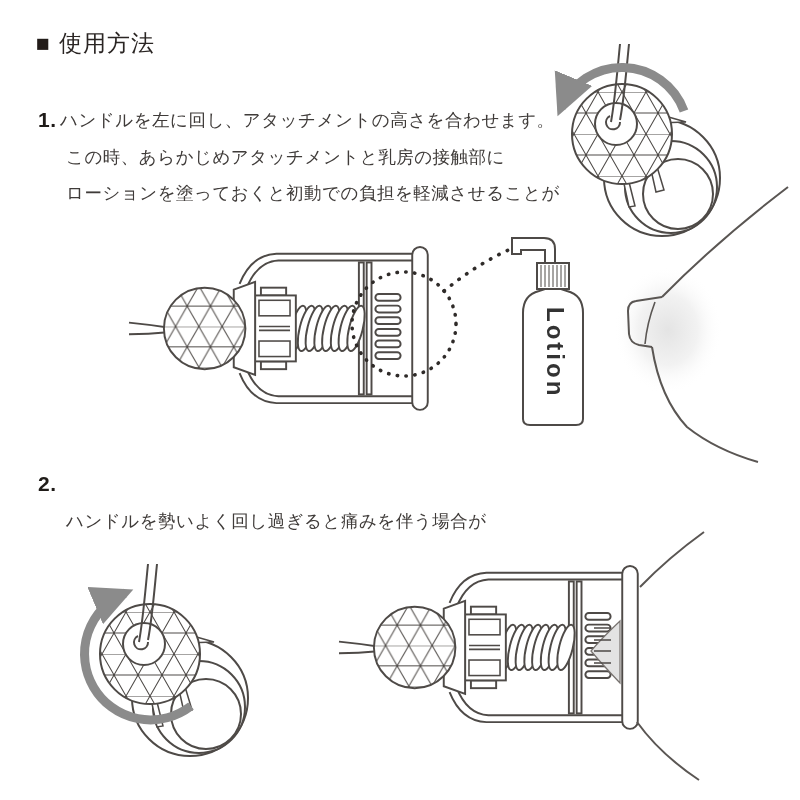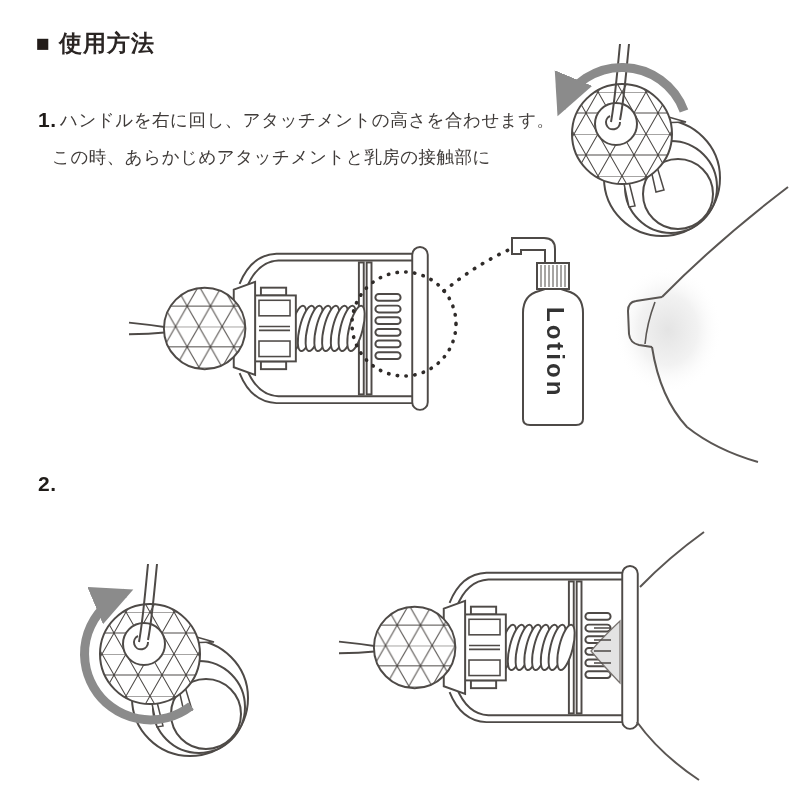--- a/index.html
+++ b/index.html
@@ -3,25 +3,25 @@
 <meta charset="utf-8">
 <style>
   html,body{margin:0;padding:0;background:#fff;}
   .sheet{
     position:relative;width:800px;height:800px;background:#fff;overflow:hidden;
     font-family:"Liberation Sans","DejaVu Sans",sans-serif;color:#3f3b39;
   }
   .art{position:absolute;left:0;top:0;width:800px;height:800px;}
   .header{position:absolute;left:36px;top:28px;display:flex;align-items:center;gap:9px;}
   .bullet{font-size:23px;line-height:1;color:#221c19;}
-  .title{font-size:23px;font-weight:700;color:#2a2523;letter-spacing:1px;}
+  .title{font-size:23px;font-weight:400;color:#2a2523;letter-spacing:1px;}
   .step{position:absolute;font-size:17.5px;line-height:36.5px;letter-spacing:.5px;}
   .step .row0{display:flex;align-items:flex-start;}
   .stepnum{font-weight:700;font-size:21px;color:#1f1b18;width:22px;flex:0 0 22px;line-height:36.5px;}
-  .stepline{margin-left:14px;}
+  .stepline{margin-left:28px;}
   .step1{left:38px;top:102px;}
   .step2{left:38px;top:466px;}
 </style>
 </head>
 <body>
 
 <div class="sheet">
 
   <svg class="art" viewBox="0 0 800 800">
     <defs>
@@ -134,24 +134,26 @@
   </svg>
 
   <div class="header">
     <span class="bullet">■</span>
     <span class="title">使用方法</span>
   </div>
 
   <div class="step step1">
     <div class="row0">
       <span class="stepnum">1.</span>
-      <span>ハンドルを右に回し、アタッチメントの高さを合わせます。</span>
+      <span>ハンドルを左に回し、アタッチメントの高さを合わせます。</span>
     </div>
     <div class="stepline">この時、あらかじめアタッチメントと乳房の接触部に</div>
+    <div class="stepline">ローションを塗っておくと初動での負担を軽減させることが</div>
   </div>
 
   <div class="step step2">
     <div class="row0">
       <span class="stepnum">2.</span>
     </div>
+    <div class="stepline">ハンドルを勢いよく回し過ぎると痛みを伴う場合が</div>
   </div>
 
 </div>
 
 </body></html>

